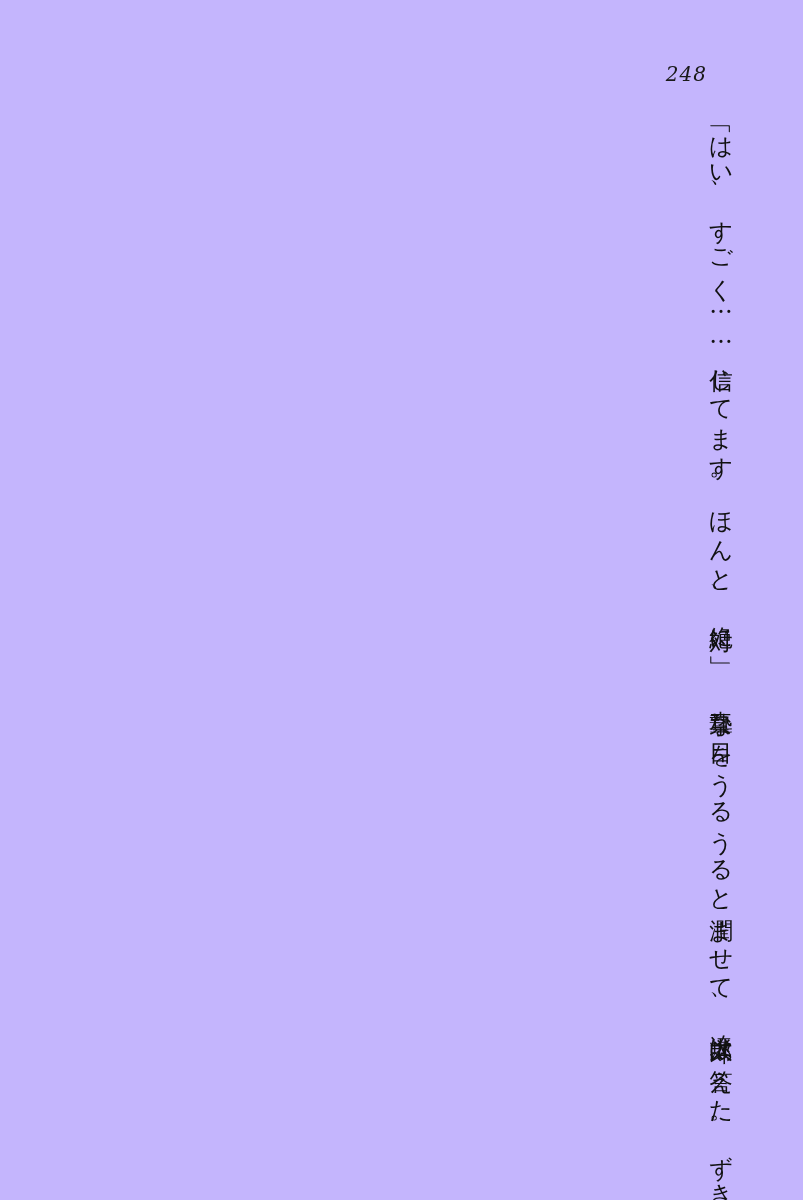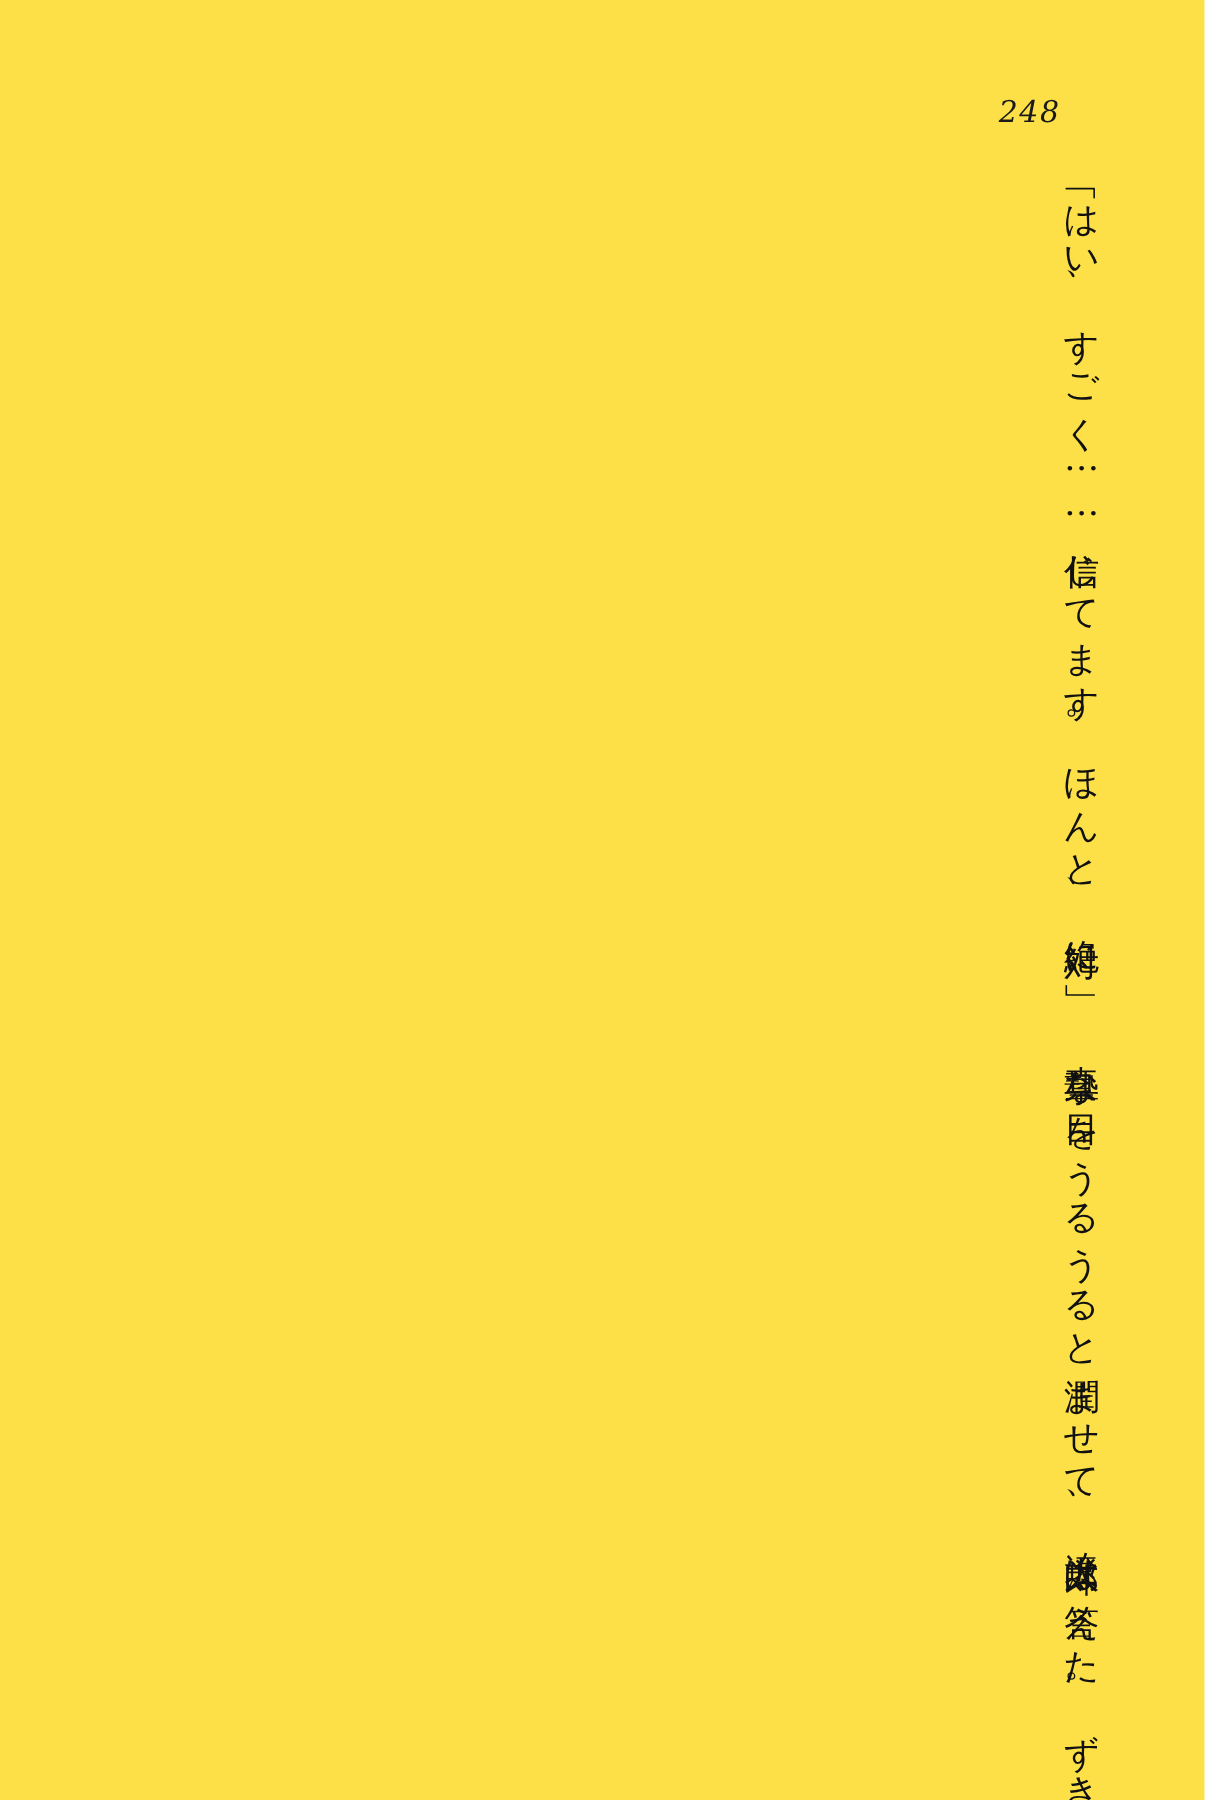--- a/index.html
+++ b/index.html
@@ -15,21 +15,21 @@
     color: #111111;
     position: relative;
   }
 
   .page {
     position: absolute;
     left: 0;
     top: 0;
     width: 803px;
     height: 1200px;
-    background: #fde047;
+    background: #c4b5fd;
   }
 
   
   .page-number {
     position: absolute;
     right: 96px;
     top: 62px;
     font-family: "DejaVu Serif", "Liberation Serif", serif;
     font-style: italic;
     font-size: 20px;

